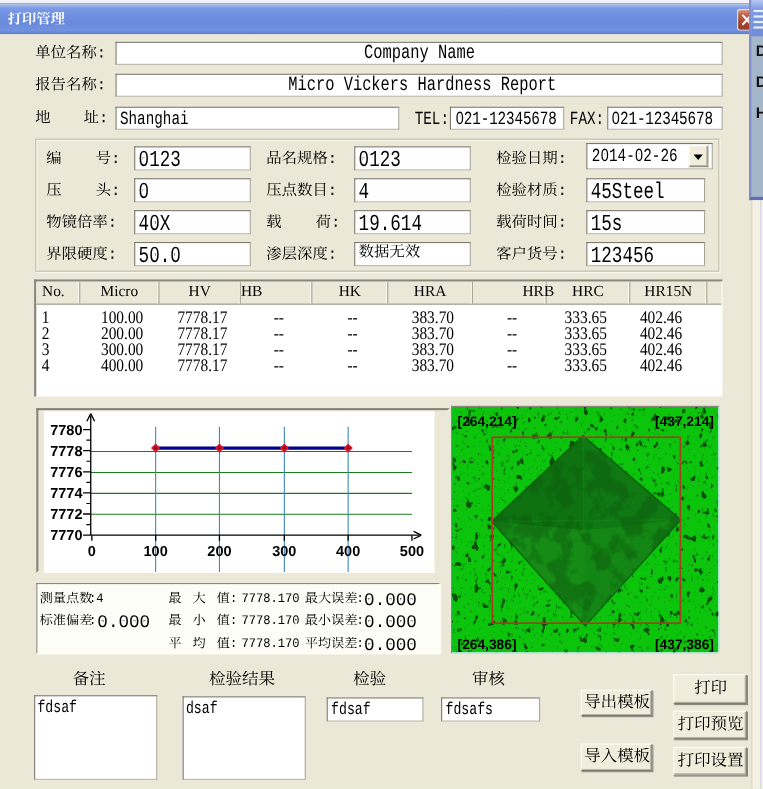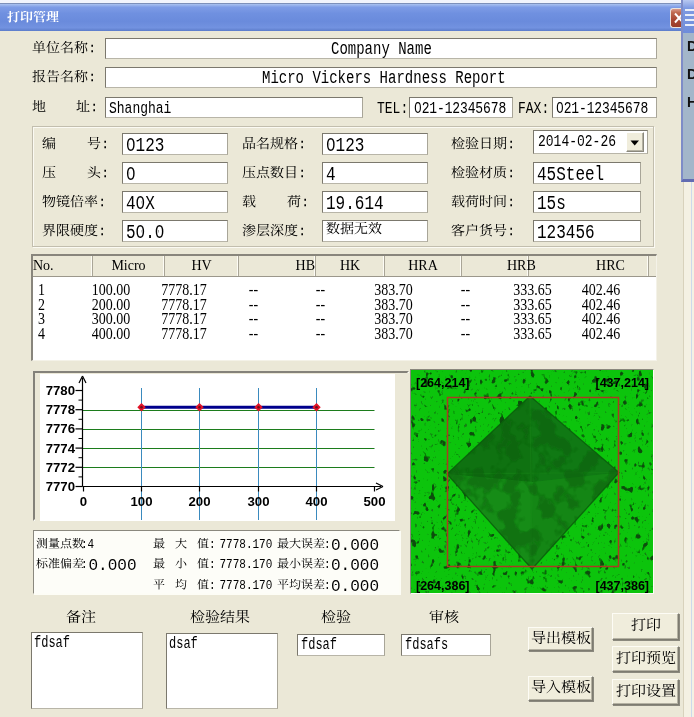--- a/index.html
+++ b/index.html
@@ -191,28 +191,28 @@
     <div class="inp" style="left:533px;top:130px;width:115px;height:24px;"></div>
     <div class="" style="left:538px;top:135px;font:13px 'Liberation Mono',monospace;color:#000;line-height:13px;transform:scaleY(1.3);transform-origin:0 50%;white-space:pre;">2014-02-26</div>
     <div class="" style="left:548.8px;top:139.5px;width:1.8px;height:3.4px;background:#fff;"></div>
     <div class="" style="left:580.0px;top:139.5px;width:1.8px;height:3.4px;background:#fff;"></div>
     <div class="" style="left:626px;top:132px;width:18px;height:20px;background:#f0eddc;border:1px solid #8a887d;border-top-color:#fff;border-left-color:#fff;box-shadow:inset -1px -1px 0 #b5b2a3;"></div>
     <svg style="position:absolute;left:630px;top:140px" width="10" height="6" viewBox="0 0 10 6">
       <path d="M0.5 0.5 L9 0.5 L4.7 5.5 Z" fill="#000"></path>
     </svg>
     <div class="" style="left:31px;top:254px;width:626px;height:107px;background:#fff;border-top:2px solid #88857c;border-left:2px solid #88857c;border-right:1px solid #f4f2e8;border-bottom:1px solid #f4f2e8;overflow:hidden;">
       <div style="display:flex;height:21px;background:#ebe8d7;border-bottom:1px solid #9b978b;">
-        <div style="width:60px;flex:none;border-right:1px solid #a9a597;box-shadow:inset -1px 0 0 #fdfcf5;padding-right:8px;font:14px 'Liberation Serif',serif;line-height:20px;">No.</div>
+        <div style="width:40px;flex:none;border-right:1px solid #a9a597;box-shadow:inset -1px 0 0 #fdfcf5;padding-right:8px;font:14px 'Liberation Serif',serif;text-align:center;line-height:20px;">No.</div>
         <div style="width:72px;flex:none;border-right:1px solid #a9a597;box-shadow:inset -1px 0 0 #fdfcf5;font:14px 'Liberation Serif',serif;text-align:center;line-height:20px;">Micro</div>
         <div style="width:74px;flex:none;border-right:1px solid #a9a597;box-shadow:inset -1px 0 0 #fdfcf5;font:14px 'Liberation Serif',serif;text-align:center;line-height:20px;">HV</div>
-        <div style="width:77px;flex:none;border-right:1px solid #a9a597;box-shadow:inset -1px 0 0 #fdfcf5;font:14px 'Liberation Serif',serif;text-align:right;line-height:20px;">HB</div>
+        <div style="width:65px;flex:none;border-right:1px solid #a9a597;box-shadow:inset -1px 0 0 #fdfcf5;font:14px 'Liberation Serif',serif;text-align:left;line-height:20px;">HB</div>
         <div style="width:69px;flex:none;border-right:1px solid #a9a597;box-shadow:inset -1px 0 0 #fdfcf5;font:14px 'Liberation Serif',serif;text-align:center;line-height:20px;">HK</div>
         <div style="width:77px;flex:none;border-right:1px solid #a9a597;box-shadow:inset -1px 0 0 #fdfcf5;font:14px 'Liberation Serif',serif;text-align:center;line-height:20px;">HRA</div>
         <div style="width:67px;flex:none;border-right:1px solid #a9a597;box-shadow:inset -1px 0 0 #fdfcf5;font:14px 'Liberation Serif',serif;text-align:center;line-height:20px;padding-left:45px;">HRB</div>
-        <div style="width:76px;flex:none;border-right:1px solid #a9a597;box-shadow:inset -1px 0 0 #fdfcf5;font:14px 'Liberation Serif',serif;text-align:center;line-height:20px;margin-left:44px;">HRC</div>
+        <div style="width:76px;flex:none;border-right:1px solid #a9a597;box-shadow:inset -1px 0 0 #fdfcf5;font:14px 'Liberation Serif',serif;text-align:center;line-height:20px;">HRC</div>
         <div style="width:70px;flex:none;border-right:1px solid #a9a597;box-shadow:inset -1px 0 0 #fdfcf5;font:14px 'Liberation Serif',serif;text-align:center;line-height:20px;">HR15N</div>
         <div style="width:21px;flex:none;font:14px 'Liberation Serif',serif;text-align:center;line-height:20px;"></div>
       </div>
       <div style="height:5px"></div>
       <div style="display:flex;height:14.6px;font:14px 'Liberation Serif',serif;line-height:14.4px;transform:scaleY(1.15);transform-origin:50% 0;">
         <div style="width:42px;flex:none;padding-left:5px;">1</div>
         <div style="width:72px;flex:none;text-align:center;">100.00</div>
         <div style="width:74px;flex:none;text-align:center;">7778.17</div>
         <div style="width:65px;flex:none;text-align:center;">--</div>
         <div style="width:69px;flex:none;text-align:center;">--</div>

